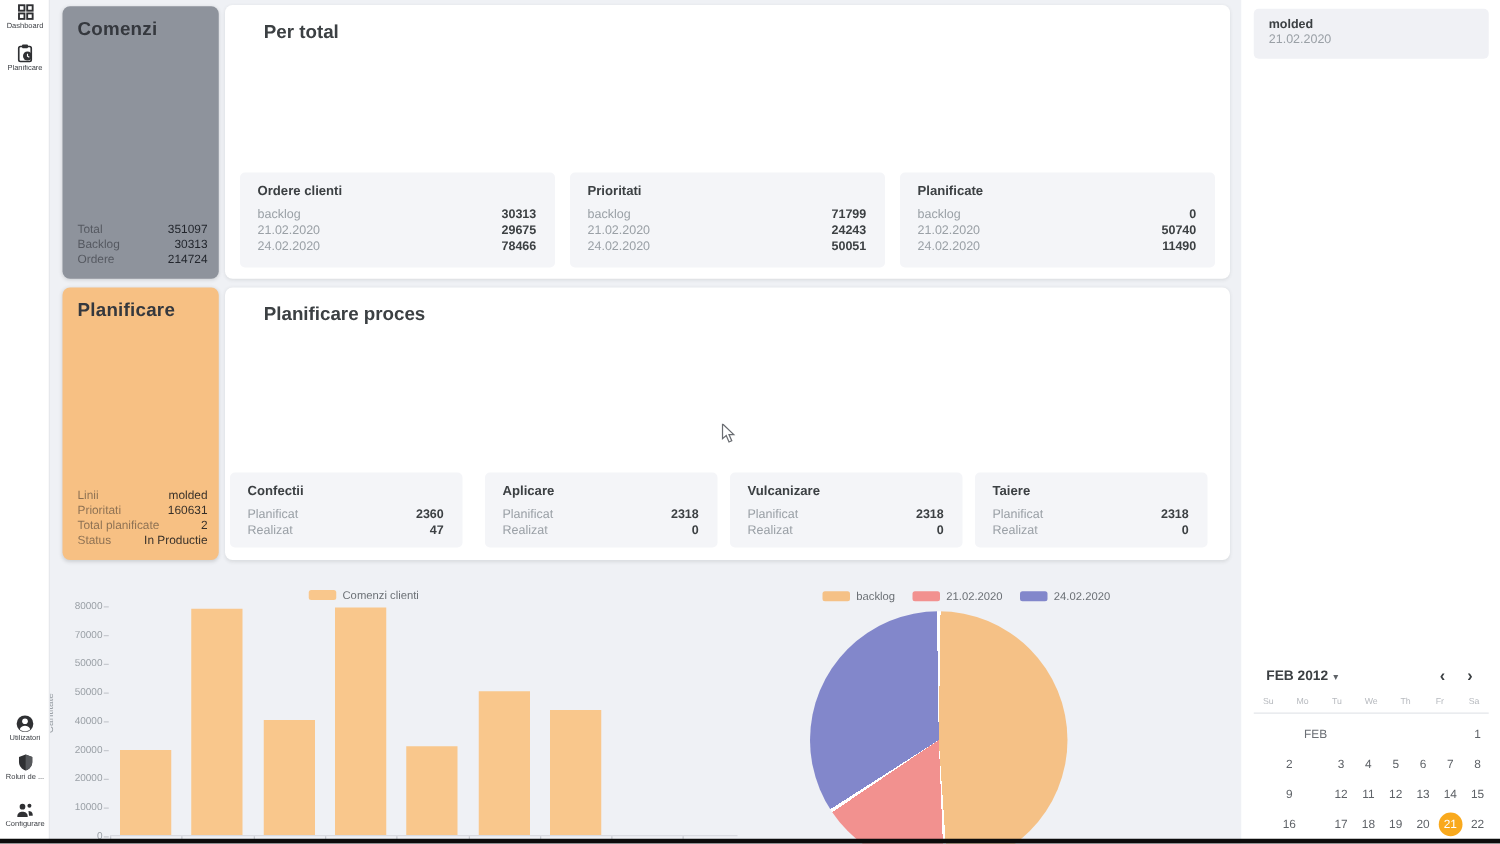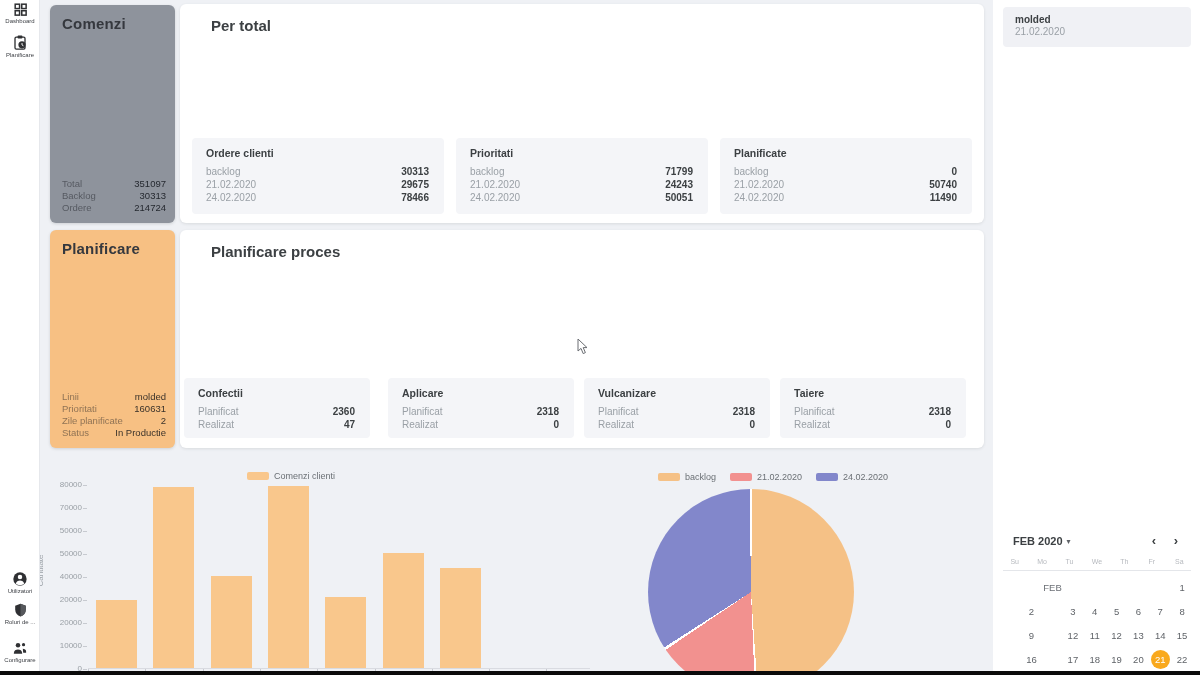--- a/index.html
+++ b/index.html
@@ -224,21 +224,21 @@
     <div class="bigcard-rows">
       <div class="row">
           <span class="rlabel">Linii</span>
           <span class="rvalue">molded</span>
         </div>
       <div class="row">
           <span class="rlabel">Prioritati</span>
           <span class="rvalue">160631</span>
         </div>
       <div class="row">
-          <span class="rlabel">Zile planificate</span>
+          <span class="rlabel">Total planificate</span>
           <span class="rvalue">2</span>
         </div>
       <div class="row">
           <span class="rlabel">Status</span>
           <span class="rvalue">In Productie</span>
         </div>
     </div>
   </section>
 
   <section class="panelcard mid">
@@ -351,21 +351,21 @@
   <div class="pie" style="background: conic-gradient(rgb(255, 255, 255) 0deg, rgb(255, 255, 255) 0.8deg, rgb(245, 193, 134) 0.8deg, rgb(245, 193, 134) 176.126deg, rgb(255, 255, 255) 176.126deg, rgb(255, 255, 255) 176.926deg, rgb(255, 255, 255) 176.926deg, rgb(255, 255, 255) 177.726deg, rgb(242, 145, 143) 177.726deg, rgb(242, 145, 143) 235.865deg, rgb(255, 255, 255) 235.865deg, rgb(255, 255, 255) 236.665deg, rgb(255, 255, 255) 236.665deg, rgb(255, 255, 255) 237.465deg, rgb(130, 135, 203) 237.465deg, rgb(130, 135, 203) 359.2deg, rgb(255, 255, 255) 359.2deg, rgb(255, 255, 255) 360deg);"></div>
 
   <aside class="rightpanel">
     <div class="event-card">
       <div class="event-title">molded</div>
       <div class="event-date">21.02.2020</div>
     </div>
 
     <div class="calendar">
       <div class="cal-head">
-        <span class="cal-month">FEB 2020</span>
+        <span class="cal-month">FEB 2012</span>
         <span class="cal-caret">▾</span>
         <span class="cal-spacer"></span>
         <button class="cal-nav">‹</button>
         <button class="cal-nav">›</button>
       </div>
       <div class="cal-grid" id="cal-dh">
           <div class="cal-dh">Su</div>
           <div class="cal-dh">Mo</div>
           <div class="cal-dh">Tu</div>
           <div class="cal-dh">We</div>

